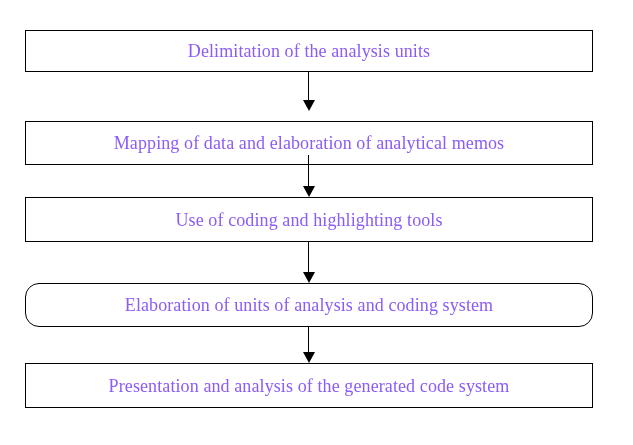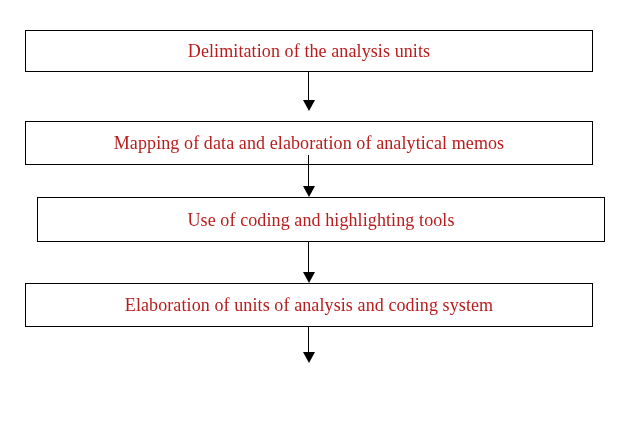--- a/index.html
+++ b/index.html
@@ -31,31 +31,31 @@
     background: #ffffff;
     display: flex;
     align-items: center;
     justify-content: center;
   }
 
   .flow-step .step-label {
     font-family: "Liberation Serif", "DejaVu Serif", serif;
     font-size: 18px;
     line-height: 1;
-    color: #b91c1c;
+    color: #8b5cf6;
     letter-spacing: 0.1px;
     white-space: nowrap;
     text-align: center;
   }
 
   
   .step-1 { top: 30px;  height: 42px; }
   .step-2 { top: 121px; height: 44px; }
-  .step-3 { top: 197px; height: 45px; margin-left: 12px; }
-  .step-4 { top: 283px; height: 44px; }
+  .step-3 { top: 197px; height: 45px; }
+  .step-4 { top: 283px; height: 44px; border-radius: 14px; }
   .step-5 { top: 363px; height: 45px; }
 
   
   .connector {
     position: absolute;
     left: 303px;
     width: 12px;
   }
   .connector .stem {
     position: absolute;
@@ -118,14 +118,17 @@
 
   <div class="flow-step step-4">
     <span class="step-label">Elaboration of units of analysis and coding system</span>
   </div>
 
   <div class="connector connector-4">
     <span class="stem"></span>
     <span class="head"></span>
   </div>
 
+  <div class="flow-step step-5">
+    <span class="step-label">Presentation and analysis of the generated code system</span>
+  </div>
 
 </div>
 
 </body></html>

